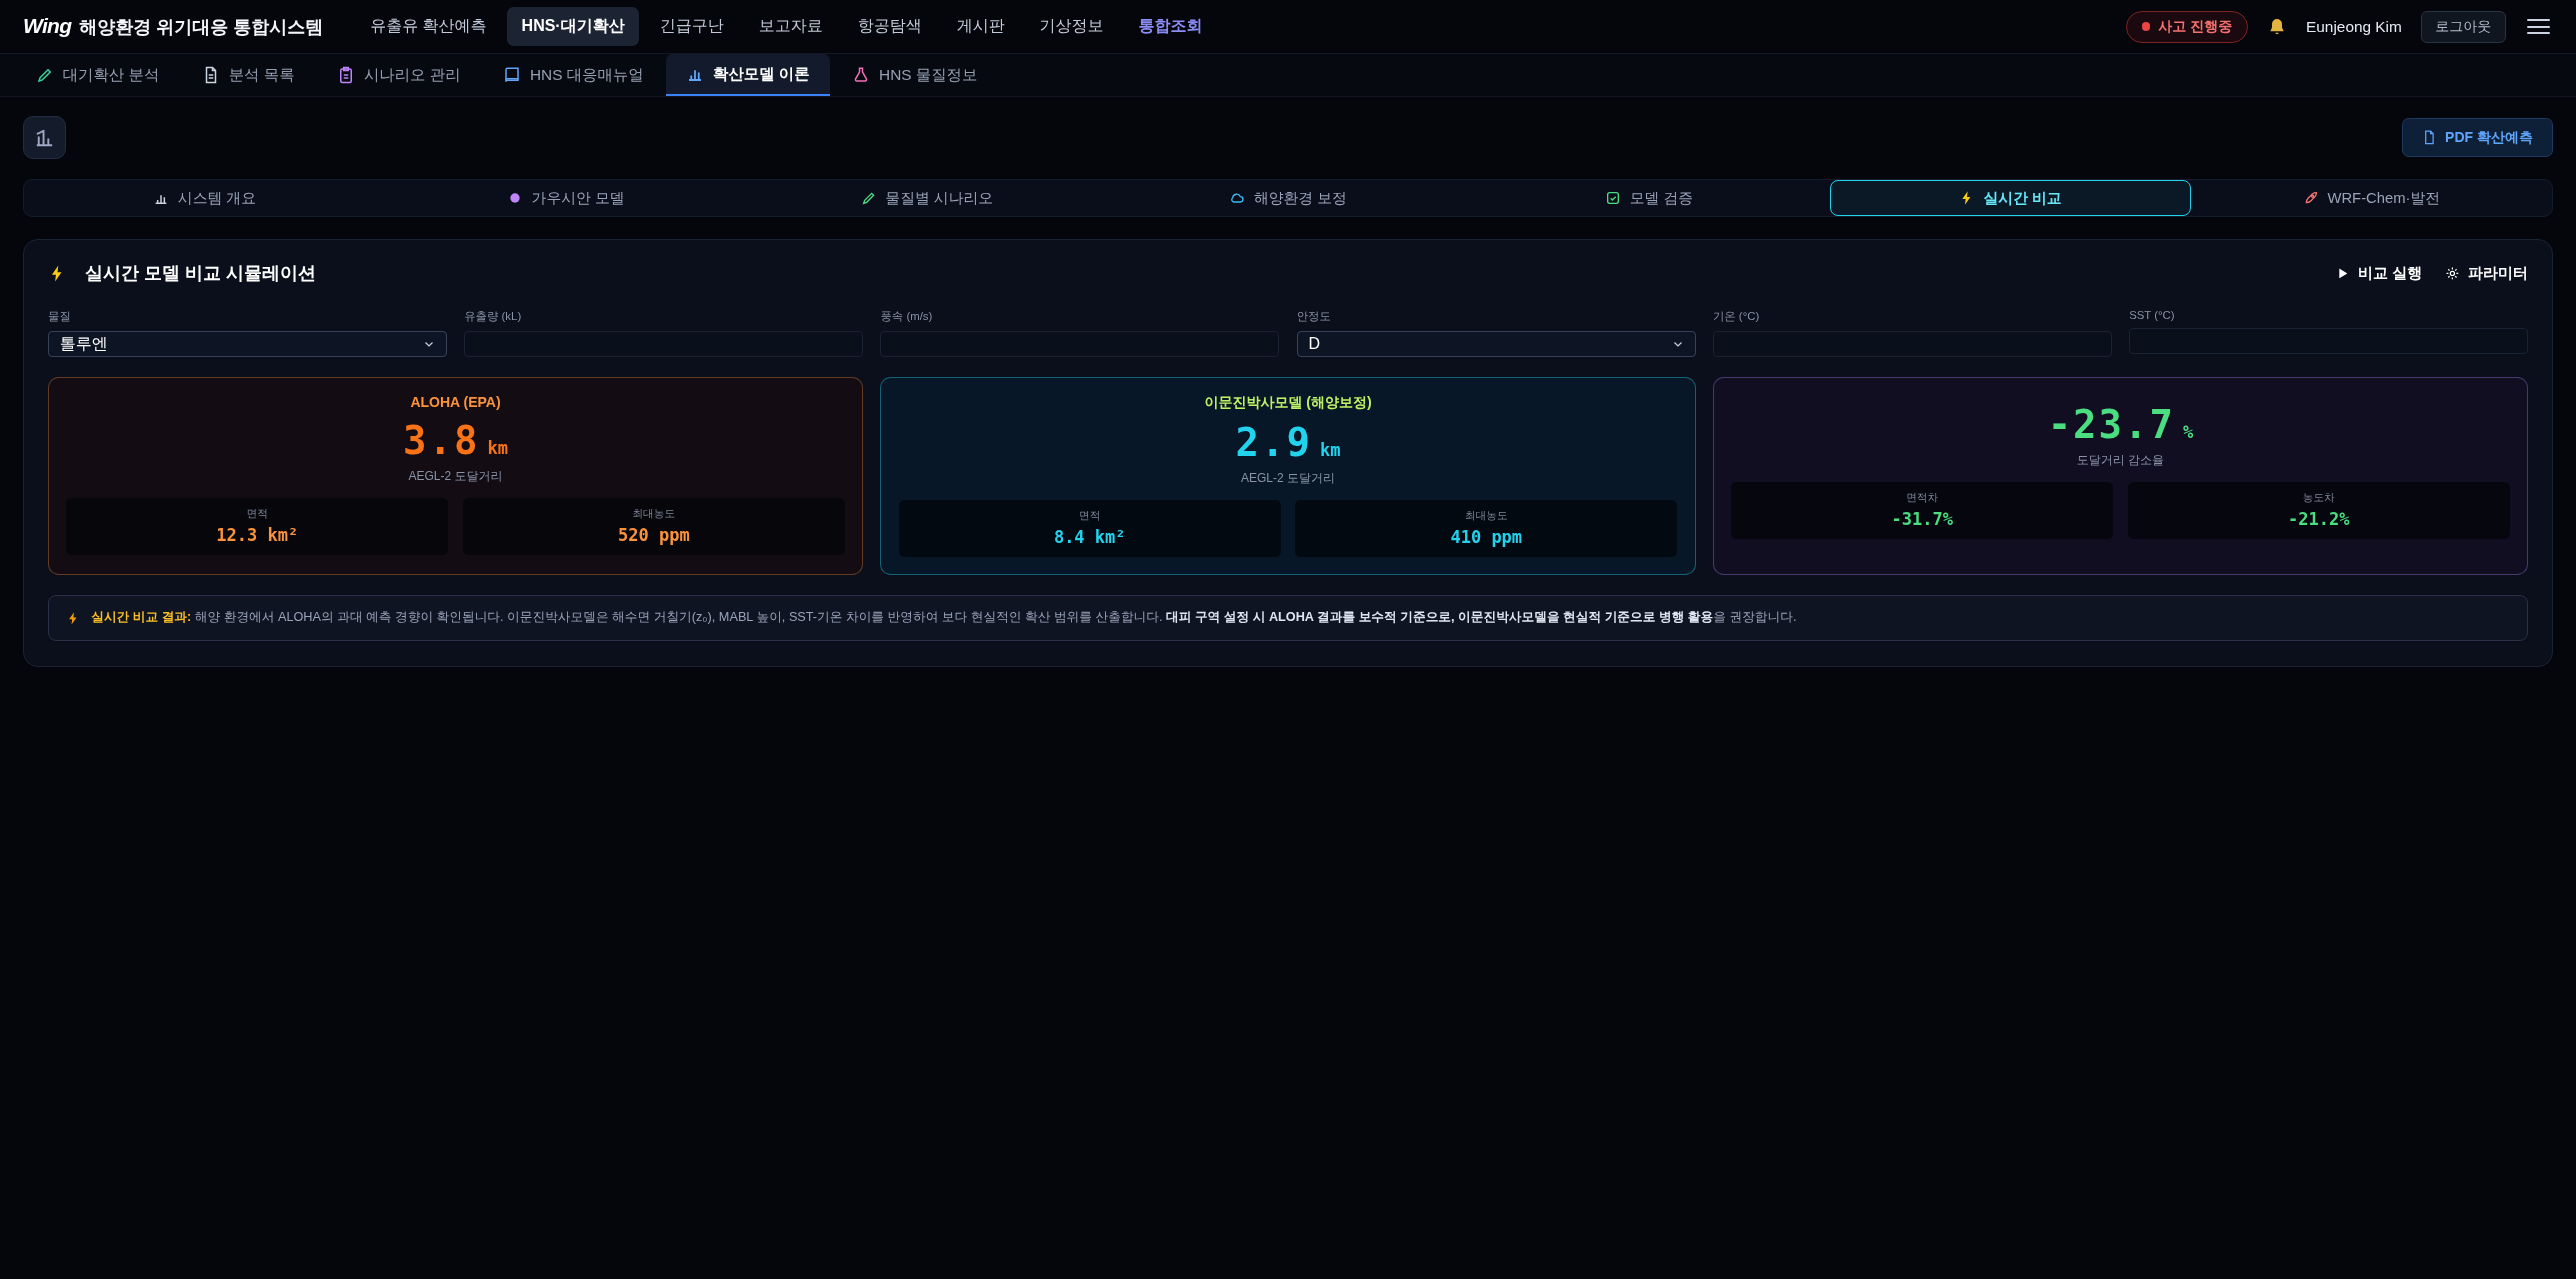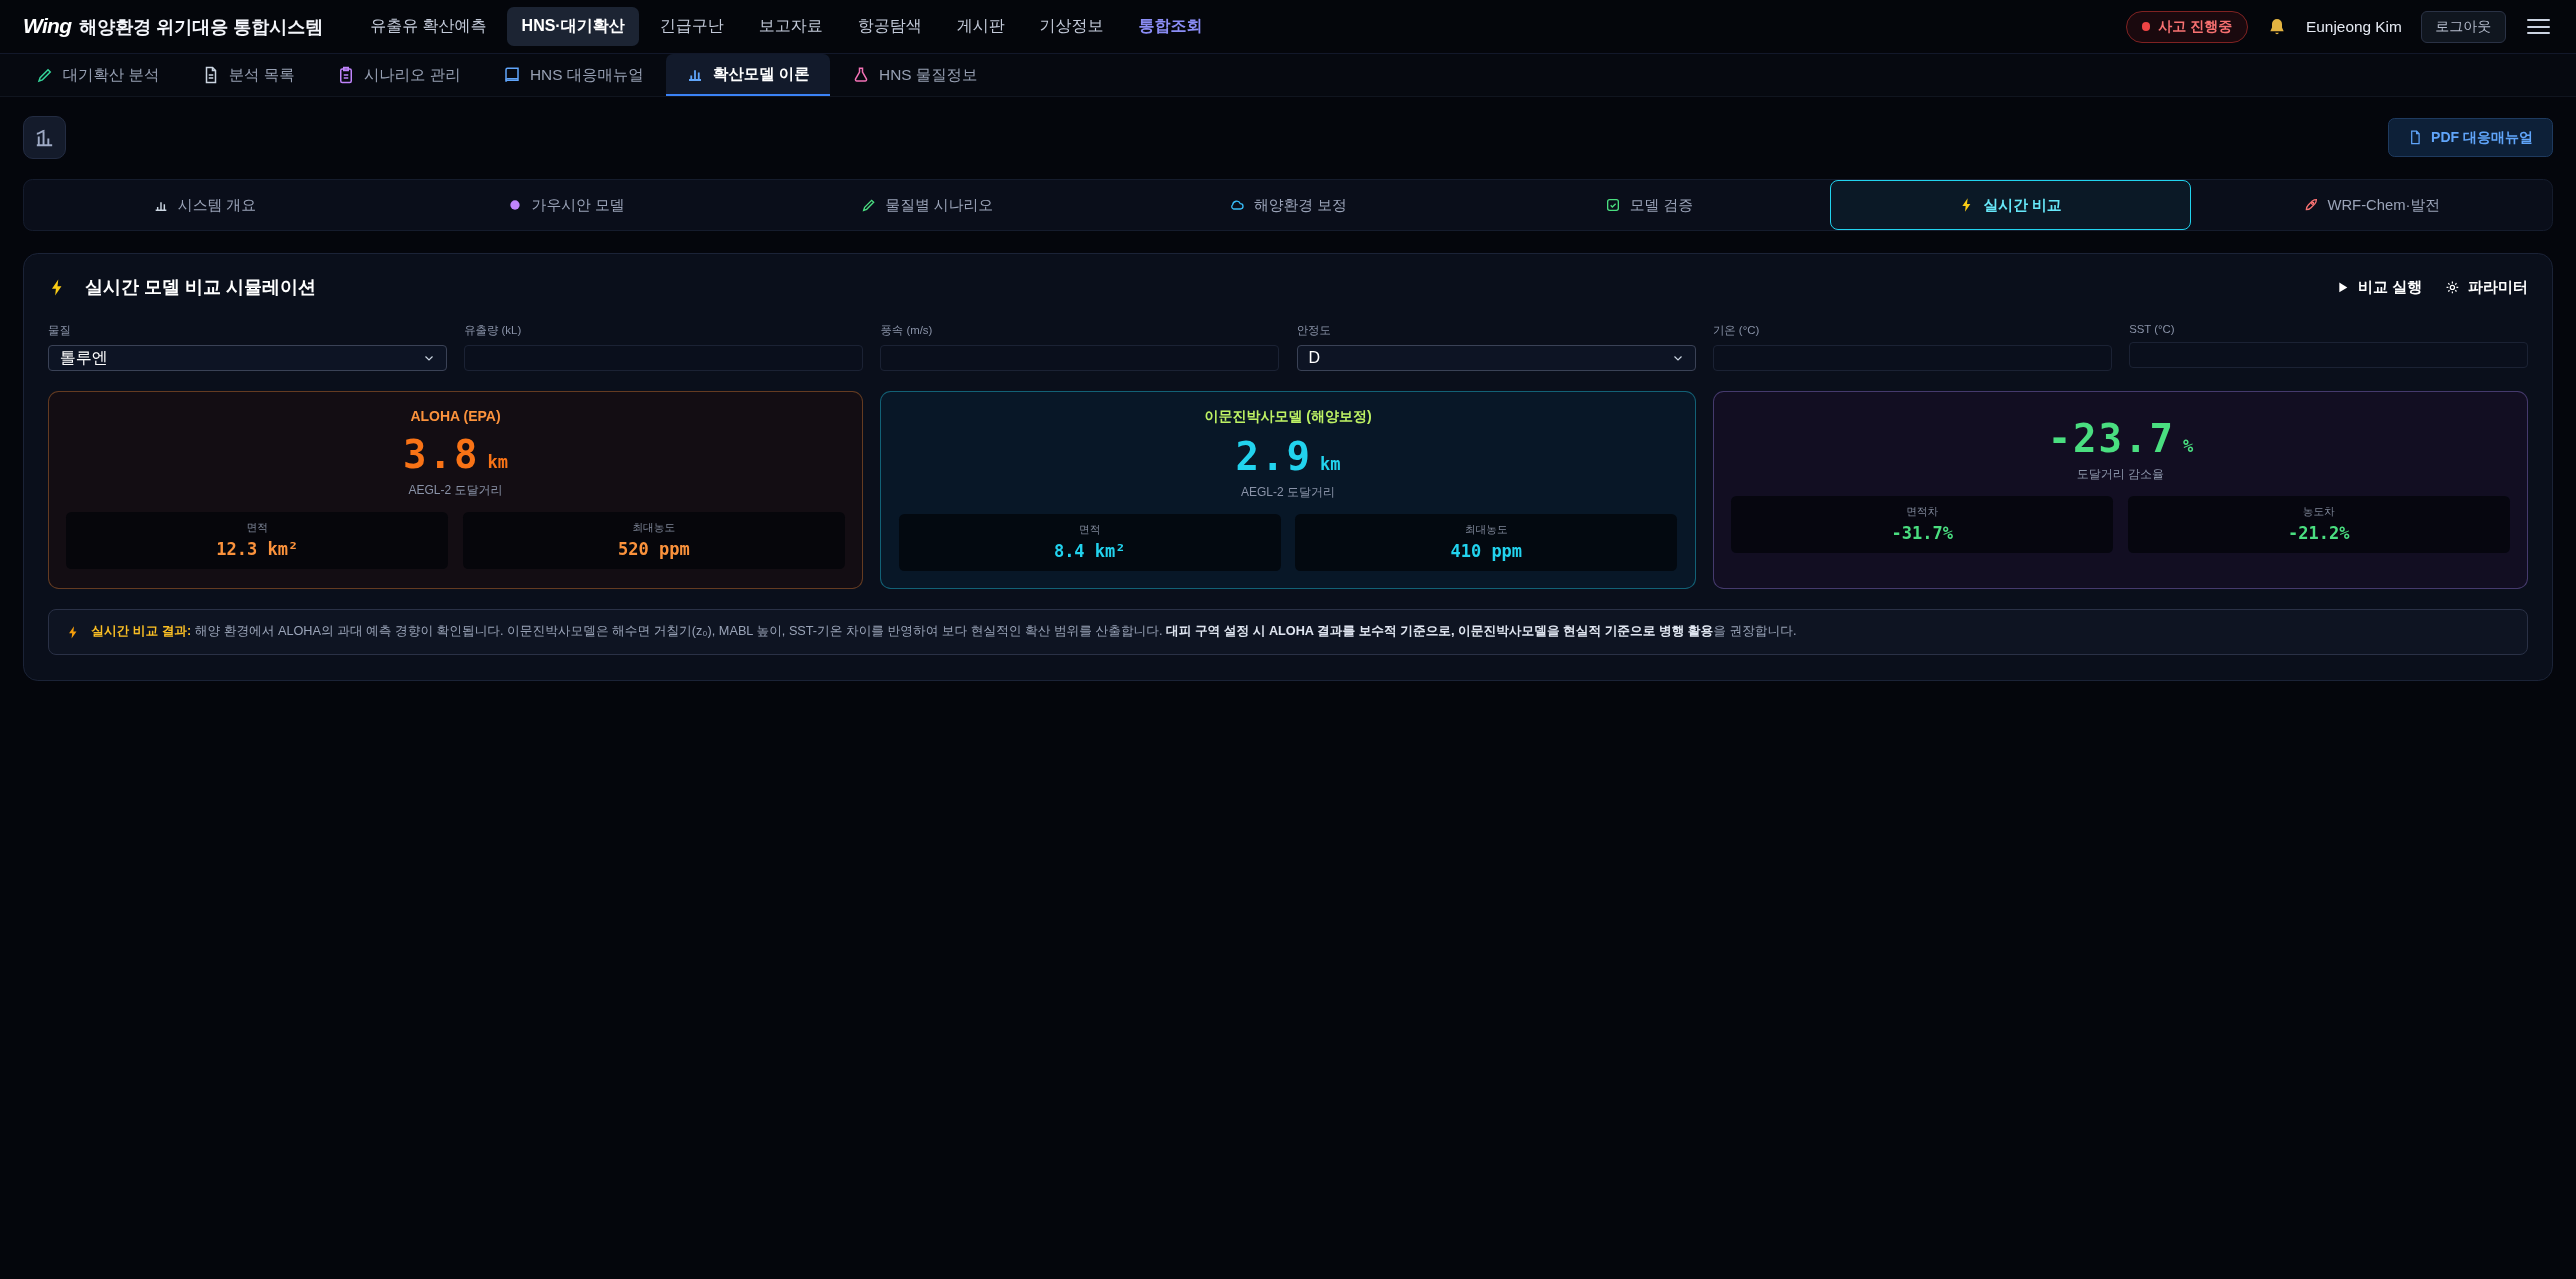--- a/index.html
+++ b/index.html
@@ -74,21 +74,21 @@
   .page-subtitle { font-size:12.7px; color:#8a93a8; margin-top:6px; }
   .export-btn {
     margin-left:auto; display:flex; align-items:center; gap:8.7px;
     background:#0d2038; border:0.7px solid #1e3a5f; color:#60a5fa;
     font-size:14px; font-weight:700; padding:9.4px 19px; border-radius:6.7px;
     cursor:pointer; white-space:nowrap; font-family:inherit;
   }
 
   
   .section-tabs {
-    margin:2.7px 23px 0; height:52px;
+    margin:2.7px 23px 0; height:38px;
     background:#0a0e1a; border:0.7px solid #151c2d; border-radius:9.4px;
     display:flex; align-items:stretch; overflow:hidden;
   }
   .stab {
     flex:1; display:flex; align-items:center; justify-content:center; gap:8.7px;
     font-size:14.8px; color:#9aa3b8; cursor:pointer; white-space:nowrap;
     border-radius:8px; border:1.3px solid transparent;
   }
   .stab .ic { width:16px; height:16px; }
   .stab.active {
@@ -255,21 +255,21 @@
   <div class="header-iconbox">
     <svg width="23" height="23" viewBox="0 0 24 24" fill="none" stroke="currentColor" stroke-width="2">
         <path d="M4 20h16M6 20V11M11 20V5M16 20v-7M4 8c3 0 5-3 8-3"></path>
       </svg>
   </div>
   <button class="export-btn">
     <svg width="14.8" height="14.8" viewBox="0 0 24 24" fill="none" stroke="currentColor" stroke-width="2">
         <path d="M6 2h8l4 4v16H6z"></path>
         <path d="M14 2v4h4"></path>
       </svg>
-    <span>PDF 대응매뉴얼</span>
+    <span>PDF 확산예측</span>
   </button>
 </section>
 
 <div class="section-tabs">
   <div class="stab">
     <span class="ic ic-gray">
         <svg width="16" height="16" viewBox="0 0 24 24" fill="none" stroke="currentColor" stroke-width="2.2">
           <path d="M4 20h16M7 20v-5M12 20V8M17 20v-9"></path>
         </svg>
       </span>

